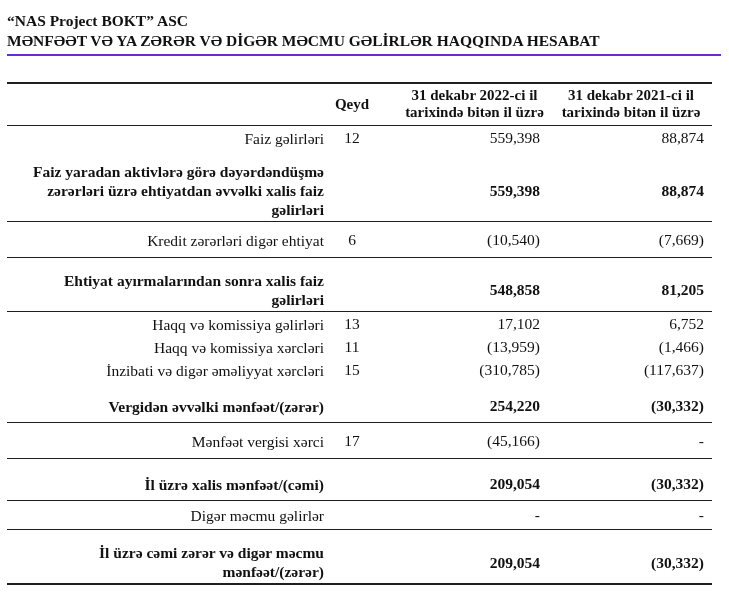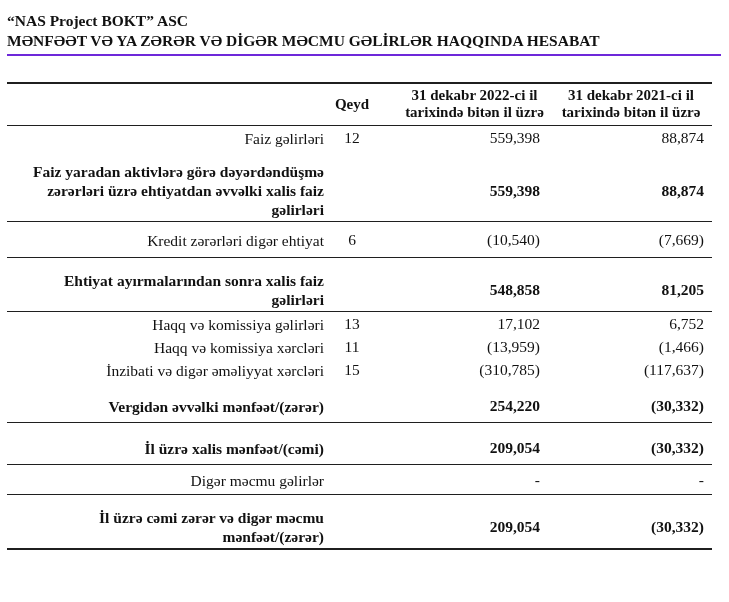--- a/index.html
+++ b/index.html
@@ -111,20 +111,26 @@
     <td class="note">15</td>
     <td class="val">(310,785)</td>
     <td class="val v21">(117,637)</td>
   </tr>
         <tr class="bold rule pad-m">
     <td class="label"><span class="lbl">Vergidən əvvəlki mənfəət/(zərər)</span></td>
     <td class="note"></td>
     <td class="val">254,220</td>
     <td class="val v21">(30,332)</td>
   </tr>
+        <tr class="rule pad-l">
+    <td class="label"><span class="lbl">Mənfəət vergisi xərci</span></td>
+    <td class="note">17</td>
+    <td class="val">(45,166)</td>
+    <td class="val v21">-</td>
+  </tr>
         <tr class="bold rule pad-m">
     <td class="label"><span class="lbl">İl üzrə xalis mənfəət/(cəmi)</span></td>
     <td class="note"></td>
     <td class="val">209,054</td>
     <td class="val v21">(30,332)</td>
   </tr>
         <tr class="rule pad-s">
     <td class="label"><span class="lbl">Digər məcmu gəlirlər</span></td>
     <td class="note"></td>
     <td class="val">-</td>

